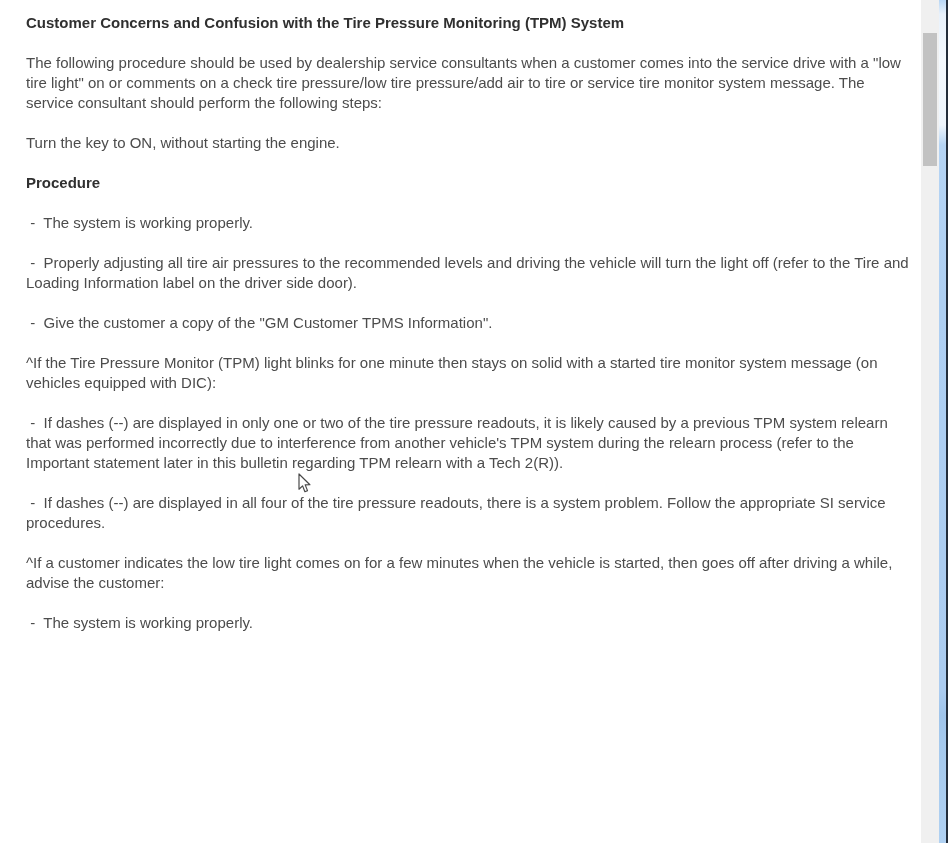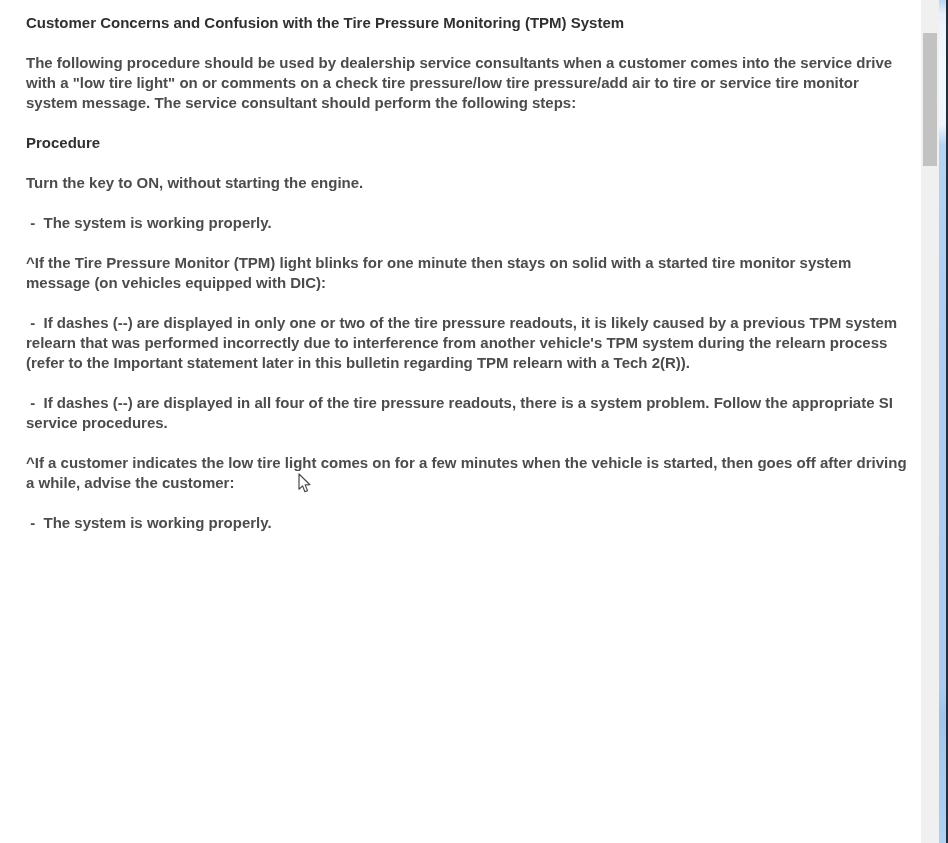--- a/index.html
+++ b/index.html
@@ -31,21 +31,20 @@
     position: absolute;
     left: 26px; top: 13px;
     width: 886px;
     font-size: 15px;
     line-height: 20px;
     color: #4c4c4c;
   }
   .block {
     margin: 0 0 20px 0;
     white-space: pre-wrap;
-    font-weight: bold;
   }
   .block-title, .block-heading {
     font-weight: bold;
     color: #303030;
   }
   
   .scroll-track {
     position: absolute;
     left: 921px; top: 0;
     width: 18px; height: 843px;
@@ -89,23 +88,25 @@
 </head>
 <body>
 
 <div class="viewport">
 
   <div class="document">
     <div class="content">
       <div class="block block-title">Customer Concerns and Confusion with the Tire Pressure Monitoring (TPM) System</div>
 
     <div class="block block-paragraph">The following procedure should be used by dealership service consultants when a customer comes into the service drive with a "low tire light" on or comments on a check tire pressure/low tire pressure/add air to tire or service tire monitor system message. The service consultant should perform the following steps:</div>
+        <div class="block block-paragraph">Turn the key to ON, without starting the engine.</div>
         <div class="block block-heading">Procedure</div>
-        <div class="block block-paragraph">Turn the key to ON, without starting the engine.</div>
         <div class="block block-bullet"> -  The system is working properly.</div>
+        <div class="block block-bullet"> -  Properly adjusting all tire air pressures to the recommended levels and driving the vehicle will turn the light off (refer to the Tire and Loading Information label on the driver side door).</div>
+        <div class="block block-bullet"> -  Give the customer a copy of the "GM Customer TPMS Information".</div>
         <div class="block block-paragraph">^If the Tire Pressure Monitor (TPM) light blinks for one minute then stays on solid with a started tire monitor system message (on vehicles equipped with DIC):</div>
         <div class="block block-bullet"> -  If dashes (--) are displayed in only one or two of the tire pressure readouts, it is likely caused by a previous TPM system relearn that was performed incorrectly due to interference from another vehicle's TPM system during the relearn process (refer to the Important statement later in this bulletin regarding TPM relearn with a Tech 2(R)).</div>
         <div class="block block-bullet"> -  If dashes (--) are displayed in all four of the tire pressure readouts, there is a system problem. Follow the appropriate SI service procedures.</div>
         <div class="block block-paragraph">^If a customer indicates the low tire light comes on for a few minutes when the vehicle is started, then goes off after driving a while, advise the customer:</div>
         <div class="block block-bullet"> -  The system is working properly.</div>
       </div>
   </div>
 
   <div class="scroll-track">
     <div class="scroll-thumb" style="top: 33px; height: 133px;"></div>

